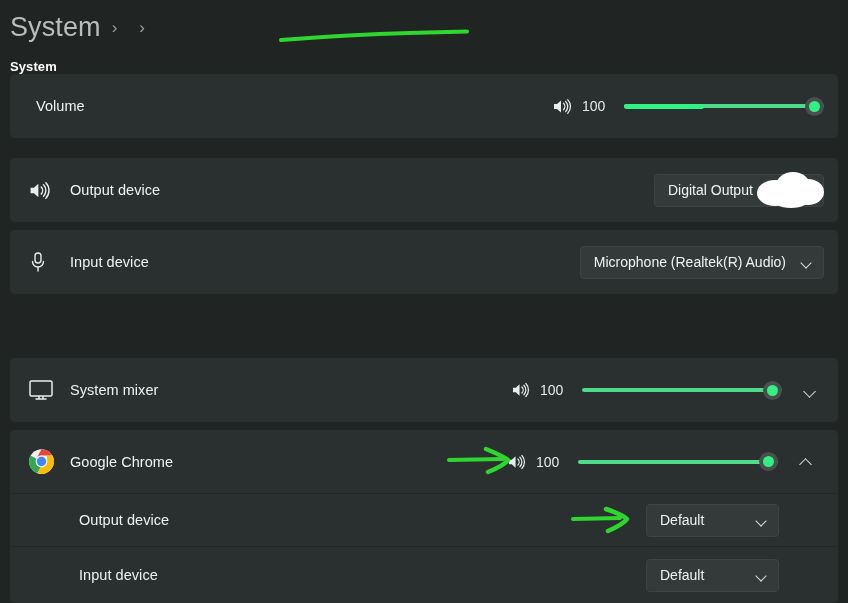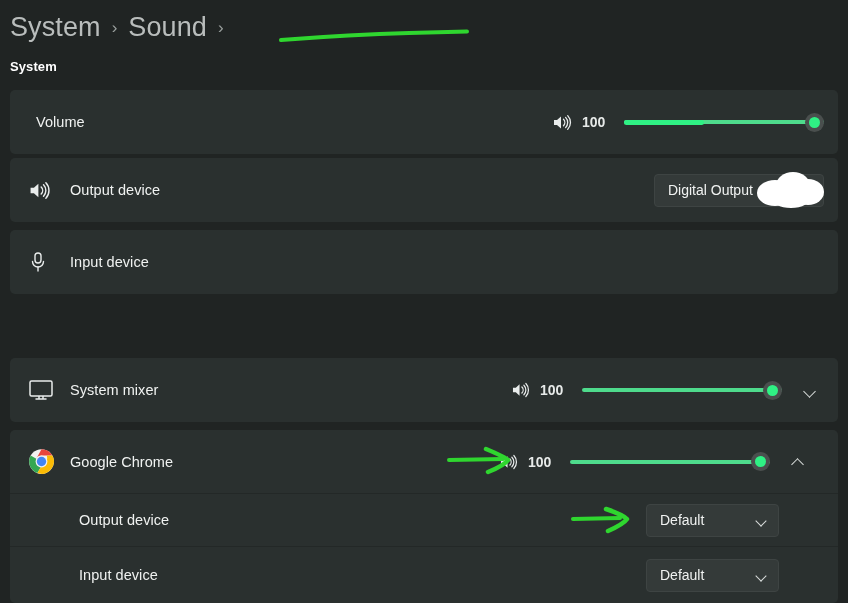--- a/index.html
+++ b/index.html
@@ -74,21 +74,20 @@
     display: flex;
     align-items: center;
     justify-content: flex-start;
     margin-right: 12px;
   }
 
   
   .slider-group {
     display: flex;
     align-items: center;
-    font-weight: bold;
   }
   .spk { margin-right: 10px; display:flex; align-items:center; }
   .slider-val {
     font-size: 14px;
     color: #e7eae9;
     width: 30px;
     text-align: left;
     margin-right: 12px;
   }
   .slider {
@@ -188,31 +187,30 @@
   }
 </style>
 </head>
 <body>
 
 <div class="page">
 
   <div class="breadcrumb">
     <span class="crumb">System</span>
     <span class="crumb-sep">›</span>
-    <span class="crumb">Sound</span>
     <span class="crumb-sep">›</span>
   </div>
 
   <svg class="underline-annot" viewBox="0 0 190 14">
     <path d="M2 11 C40 8, 90 5, 130 4 C155 3.5, 175 3, 188 2.5" stroke="#2fd62f" stroke-width="4" fill="none" stroke-linecap="round"></path>
   </svg>
 
   <div class="section-title" style="position:absolute; left:0; top:59px;">System</div>
 
-  <div class="card" style="top:90px; height:64px;">
+  <div class="card" style="top:74px; height:64px;">
     <div class="row">
       <span class="row-label" style="margin-left:8px;">Volume</span>
       <span class="spacer"></span>
 
       <div class="slider-group">
         <span class="spk">
           <svg width="20" height="17" viewBox="0 0 20 17">
             <path d="M2 6 h3 L9 2.5 v12 L5 11 H2 z" fill="#e9ecec"></path>
             <path d="M11.5 5.3 a4.6 4.6 0 0 1 0 6.4" stroke="#e9ecec" stroke-width="1.3" fill="none" stroke-linecap="round"></path>
             <path d="M13.6 3.4 a7.3 7.3 0 0 1 0 10.2" stroke="#e9ecec" stroke-width="1.3" fill="none" stroke-linecap="round"></path>
@@ -261,20 +259,24 @@
     <div class="row">
       <span class="icon-slot">
         <svg width="20" height="22" viewBox="0 0 20 22">
           <rect x="7" y="2" width="6" height="10" rx="3" stroke="#e9ecec" stroke-width="1.4" fill="none"></rect>
           <path d="M4.5 10.5 a5.5 5.5 0 0 0 11 0" stroke="#e9ecec" stroke-width="1.4" fill="none" stroke-linecap="round"></path>
           <line x1="10" y1="16" x2="10" y2="20" stroke="#e9ecec" stroke-width="1.4" stroke-linecap="round"></line>
         </svg>
       </span>
       <span class="row-label">Input device</span>
       <span class="spacer"></span>
+      <div class="dropdown">
+        <span class="dd-text">Microphone (Realtek(R) Audio)</span>
+        <span class="chev"></span>
+      </div>
     </div>
   </div>
 
   <div class="section-title" style="position:absolute; left:0; top:339px;margin-top:32px;">Apps</div>
 
   <div class="card" style="top:358px; height:64px;">
     <div class="row">
       <span class="icon-slot">
         <svg width="27" height="22" viewBox="0 0 27 22">
           <rect x="2" y="2" width="22" height="15" rx="1.5" stroke="#e9ecec" stroke-width="1.5" fill="none"></rect>
@@ -302,21 +304,21 @@
         </div>
         <span class="expander">
           <span class="chev"></span>
         </span>
       </div>
     </div>
   </div>
 
   <div class="card" style="top:430px; height:173px;">
 
-    <div style="position:absolute; left:0; right:12px; top:0; height:63px;">
+    <div style="position:absolute; left:0; right:4px; top:0; height:63px;">
       <div class="row">
         <span class="icon-slot">
           <svg width="27" height="27" viewBox="0 0 48 48">
             <circle cx="24" cy="24" r="22" fill="#f1f1f1"></circle>
             <path d="M24 2 A22 22 0 0 1 43.3 13.5 L24 13.5 A10.5 10.5 0 0 0 14.8 19 Z" fill="#e8453c"></path>
             <path d="M4.7 13.5 A22 22 0 0 0 16.7 44.6 L26.4 27.8 A10.5 10.5 0 0 1 14.8 19 Z" fill="#34a751"></path>
             <path d="M43.3 13.5 A22 22 0 0 1 16.7 44.6 L26.4 27.8 A10.5 10.5 0 0 0 33.2 13.5 Z" fill="#fabb05"></path>
             <circle cx="24" cy="24" r="10.5" fill="#f1f1f1"></circle>
             <circle cx="24" cy="24" r="8.3" fill="#4285f4"></circle>
           </svg>

